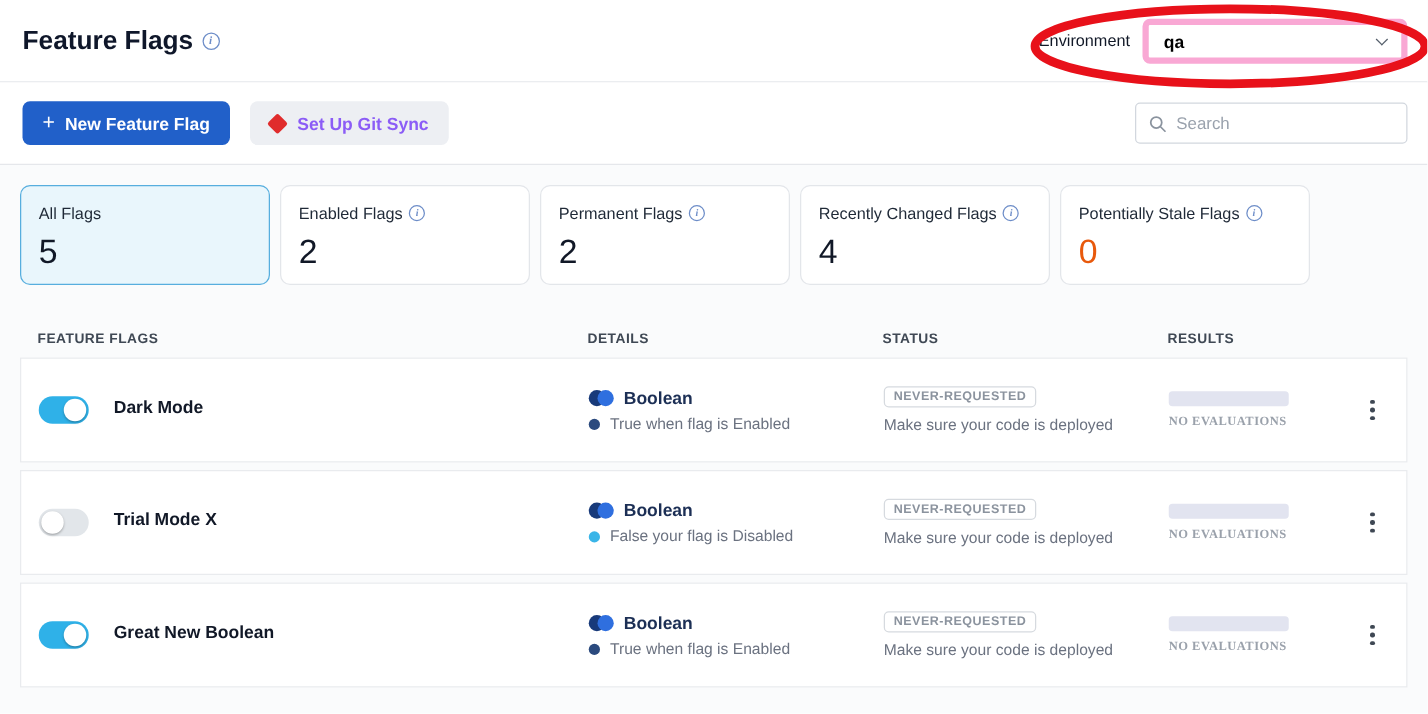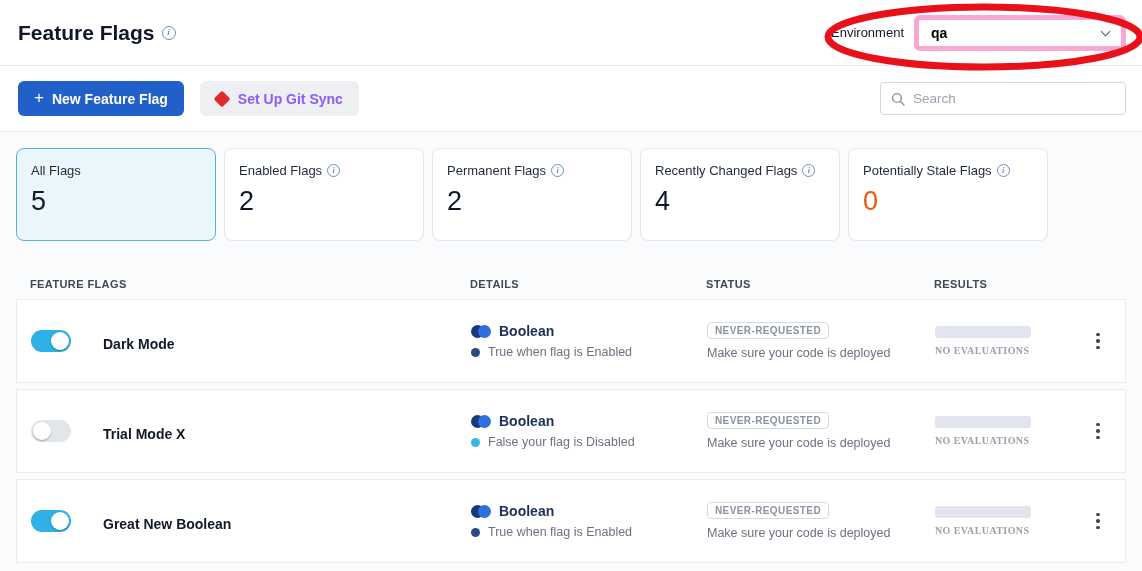--- a/index.html
+++ b/index.html
@@ -32,47 +32,47 @@
              border-bottom:1px solid #e5e7eb; gap:16px; background:#fff; }
   .btn-primary { height:35px; background:#2160c9; color:#fff; font-weight:700; font-size:14px;
                  border:none; border-radius:6px; padding:0 16px; display:inline-flex;
                  align-items:center; gap:8px; cursor:pointer; font-family:inherit; }
   .btn-primary .plus { font-size:17px; font-weight:400; margin-top:-2px; }
   .btn-secondary { height:35px; background:#edeff3; color:#8b5cf6; font-weight:700; font-size:14px;
                    border:none; border-radius:6px; padding:0 16px; display:inline-flex;
                    align-items:center; gap:10px; cursor:pointer; font-family:inherit; }
   .git-icon { width:12px; height:12px; background:#e02c2c; border-radius:2px;
               transform:rotate(45deg); display:inline-block; }
-  .search-box { margin-left:auto; width:246px; height:33px; border:1px solid #d2d7de; border-radius:4px;
+  .search-box { margin-left:auto; width:218px; height:33px; border:1px solid #d2d7de; border-radius:4px;
                 display:flex; align-items:center; padding:0 10px; gap:8px; background:#fff; }
   .search-box input { border:none; outline:none; flex:1; min-width:0; font-size:13.5px;
                       color:#111827; font-family:inherit; background:transparent; }
   .search-box input::placeholder { color:#9aa2ad; }
 
   
   .content { background:#fafbfc; height:439px; padding:16px 16px 0; }
 
   .cards { display:flex; gap:8px; }
-  .card { width:200px; height:93px; background:#fff; border:1px solid #e3e6ea; border-radius:8px;
+  .card { width:200px; height:80px; background:#fff; border:1px solid #e3e6ea; border-radius:8px;
           padding:14px 14px; cursor:pointer; }
   .card.selected { background:#e9f6fc; border:1.5px solid #57aede; }
   .card-top { display:flex; align-items:center; gap:5px; }
   .card-label { font-size:13px; color:#1f2937; white-space:nowrap; }
   .card .info-icon { width:13px; height:13px; min-width:13px; font-size:8px; }
   .card-value { font-size:27px; margin-top:8px; color:#111827; }
 
   
   .thead { display:grid; grid-template-columns:440px 236px 228px 1fr 40px; padding:0 14px;
            margin-top:28px; height:30px; align-items:center; }
   .th { font-size:11px; font-weight:700; color:#3f4854; letter-spacing:.4px; }
   .rows { display:flex; flex-direction:column; gap:6px; }
   .row { display:grid; grid-template-columns:440px 236px 228px 1fr 40px; padding:0 14px;
          align-items:center; background:#fff; border:1px solid #e9ebee; height:84px; cursor:pointer; }
 
-  .flag-cell { display:flex; align-items:flex-end; gap:32px; }
+  .flag-cell { display:flex; align-items:flex-start; gap:20px; }
   .toggle { width:40px; height:22px; border-radius:11px; background:#e2e6ea; position:relative;
             cursor:pointer; flex:none; transition:background .15s; }
   .toggle .knob { width:18px; height:18px; border-radius:50%; background:#fff; position:absolute;
                   top:2px; left:2px; box-shadow:0 1px 2px rgba(0,0,0,.3); }
   .toggle[data-state="on"] { background:#2fb1e8; }
   .toggle[data-state="on"] .knob { left:20px; }
   .flag-name { font-size:14px; font-weight:600; color:#111827; }
 
   .details-cell { display:flex; flex-direction:column; gap:6px; }
   .type-line { display:flex; align-items:center; gap:8px; font-size:14px; font-weight:600; color:#1c2f55; }

